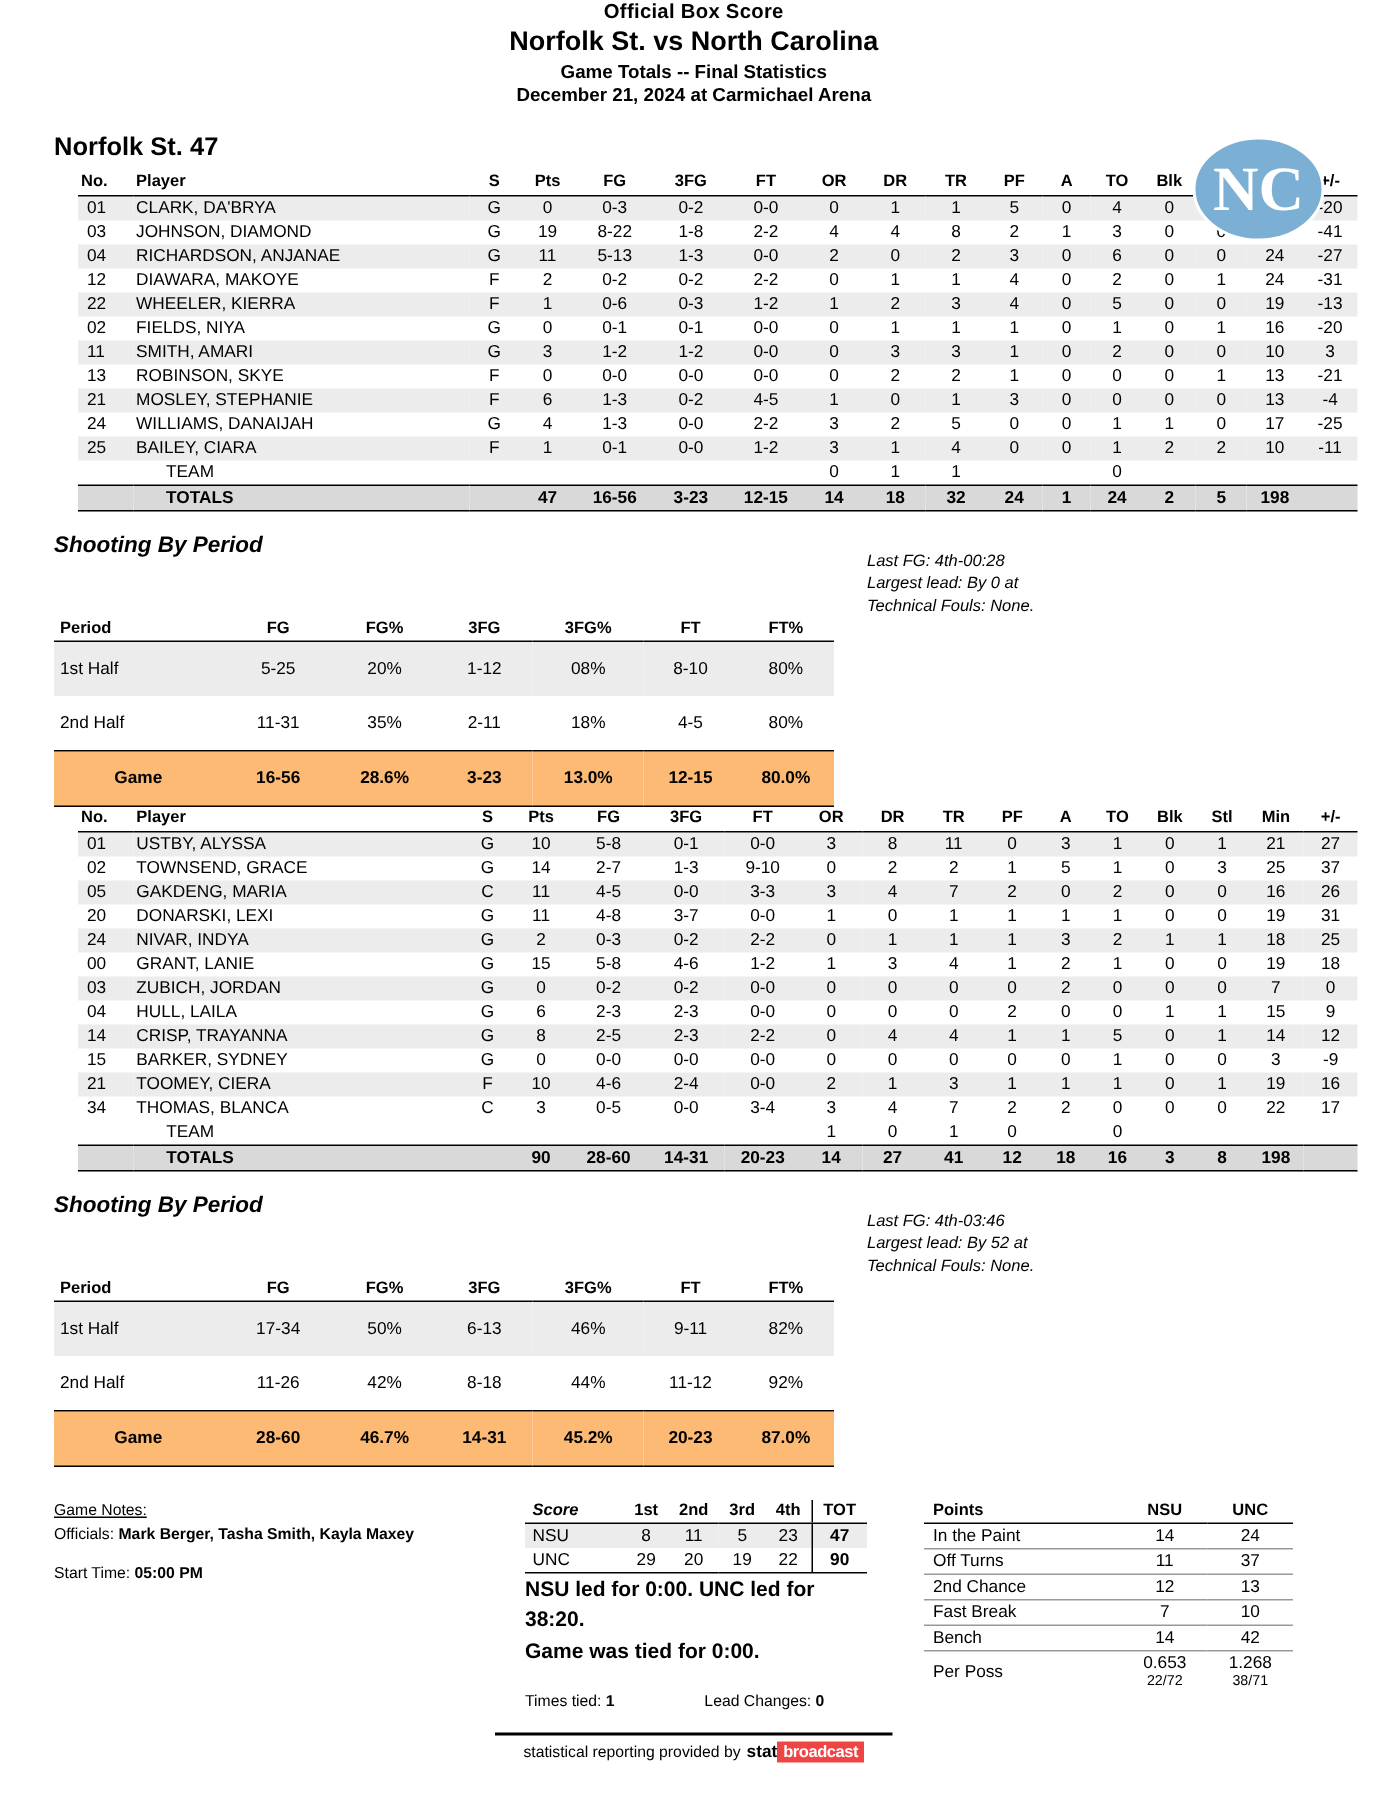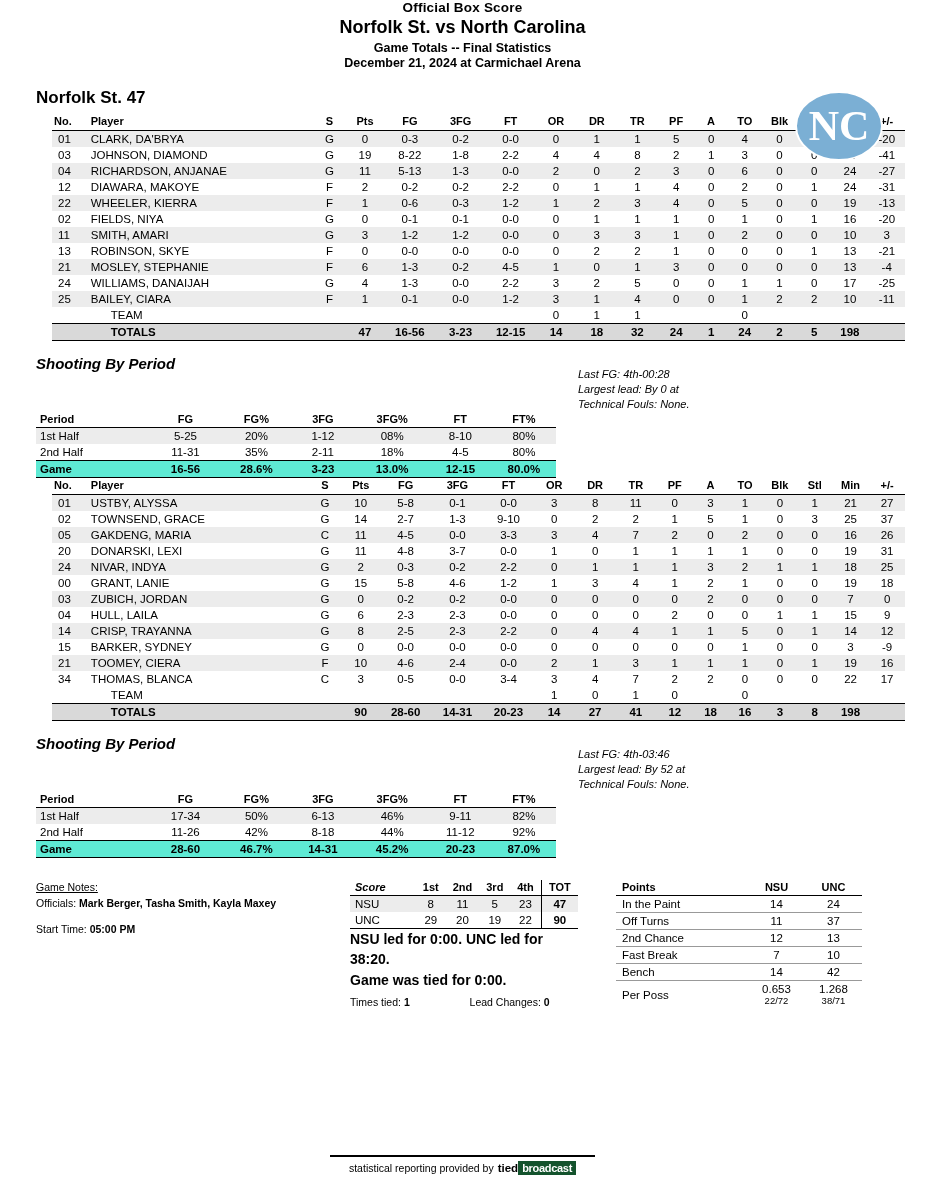--- a/index.html
+++ b/index.html
@@ -138,30 +138,31 @@
   }
   table.shoot th {
     font-size: 11px;
     font-weight: bold;
     border-bottom: 1.3px solid #000;
     padding: 1px 4px 2px 4px;
     text-align: center;
   }
   table.shoot th.l { text-align: left; padding-left: 4px; }
   table.shoot td {
-    padding: 2px 4px;
+    padding: 12px 4px;
     text-align: center;
   }
   table.shoot td.l { text-align: left; padding-left: 4px; }
   table.shoot tr.alt td { background: #ececec; }
   table.shoot tr.gm td {
-    background: #5eead4;
+    background: #fdba74;
     font-weight: bold;
     border-top: 1.3px solid #000;
     border-bottom: 1.3px solid #000;
+    text-align: center;
   }
   col.s-per { width: 118px; }
   col.s-fg  { width: 78px; }
   col.s-fgp { width: 70px; }
   col.s-3fg { width: 68px; }
   col.s-3fgp{ width: 76px; }
   col.s-ft  { width: 66px; }
   col.s-ftp { width: 66px; }
 
   .sidenotes {
@@ -201,21 +202,21 @@
     text-align: center;
     padding: 2px 5px;
   }
   table.linescore td.l { text-align: left; }
   table.linescore td.tot { font-weight: bold; border-left: 1.2px solid #000; }
   table.linescore th.tot { border-left: 1.2px solid #000; }
   table.linescore tr.alt td { background: #ececec; }
   table.linescore tr.last td { border-bottom: 1.3px solid #000; }
   .leadnotes { font-size: 14px; margin-top: 0; line-height: 1.45; }
   .leadnotes b { font-weight: bold; }
-  .tied-line { font-size: 10.5px; margin-top: 6px; }
+  .tied-line { font-size: 10.5px; margin-top: 18px; }
   .tied-line .sp { display: inline-block; width: 54px; }
 
   .points-col { margin-left: 36px; width: 248px; }
   table.points {
     border-collapse: collapse;
     font-size: 11.5px;
     width: 246px;
   }
   table.points th {
     font-size: 11px;
@@ -245,21 +246,21 @@
     margin: 0 auto 4px auto;
   }
   .footer-text {
     font-size: 10.5px;
     display: inline-flex;
     align-items: center;
     gap: 4px;
   }
   .sb-logo {
     display: inline-block;
-    background: #14532d;
+    background: #ef4444;
     color: #fff;
     font-weight: bold;
     font-size: 11px;
     padding: 1px 4px;
     letter-spacing: -0.3px;
   }
   .sb-stat {
     font-weight: bold;
     font-size: 11.5px;
   }
@@ -1125,17 +1126,17 @@
             </tr>
           </tbody>
       </table>
     </div>
   </div>
 
   <div class="footer">
     <div class="footer-rule"></div>
     <div class="footer-text">
       <span>statistical reporting provided by</span>
-      <span><span class="sb-stat">tied</span><span class="sb-logo">broadcast</span></span>
+      <span><span class="sb-stat">stat</span><span class="sb-logo">broadcast</span></span>
     </div>
   </div>
 
 </div>
 
 </body></html>

